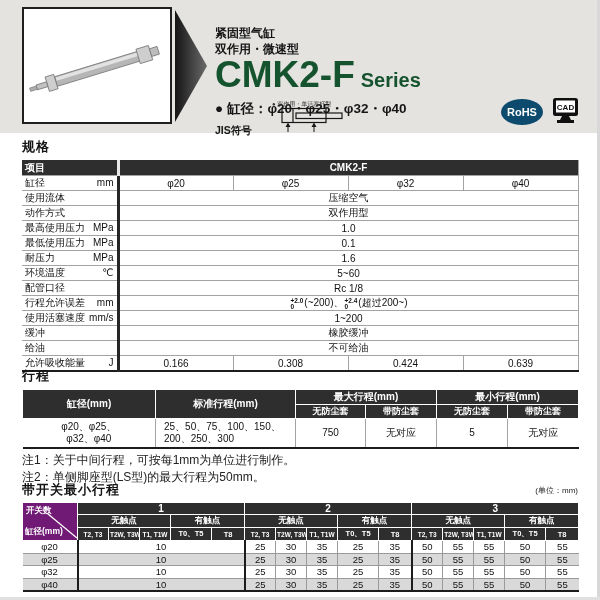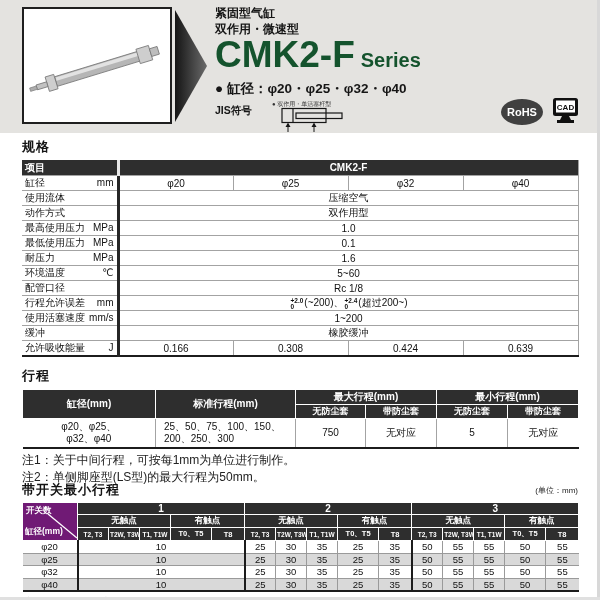--- a/index.html
+++ b/index.html
@@ -10,30 +10,30 @@
   }
   .page-edge{position:absolute;right:0;top:0;width:3px;height:600px;background:#d8d8d8;}
   .page-edge-b{position:absolute;left:0;bottom:0;width:600px;height:3px;background:#e0e0e0;}
 
   
   .header-band{position:absolute;left:0;top:0;width:600px;height:133px;background:#e4e3e0;}
   .product-box{position:absolute;left:22px;top:7px;width:150px;height:117px;background:#fff;border:2px solid #1f1f1f;box-sizing:border-box;}
   .fwd-arrow{position:absolute;left:175px;top:10px;width:32px;height:112px;
     background:linear-gradient(to right,#141414,#6b6b6b);
     -webkit-clip-path:polygon(0 0,100% 50%,0 100%);clip-path:polygon(0 0,100% 50%,0 100%);}
-  .ht{position:absolute;left:215px;}
+  .ht{position:absolute;left:215px;margin-top:20px;}
   .h-sub{top:6px;font-size:12px;font-weight:bold;line-height:1.3;color:#151515;}
   .h-title{top:34px;font-weight:bold;color:#14532d;white-space:nowrap;}
   .h-title .big{font-size:37px;letter-spacing:0px;}
   .h-title .small{font-size:20px;margin-left:6px;}
   .h-bore{top:80px;font-size:13.5px;font-weight:bold;color:#161616;}
   .h-jis{top:104px;font-size:10.5px;font-weight:bold;color:#161616;}
   .jis-cap{position:absolute;left:272px;top:100px;font-size:6px;color:#333;white-space:nowrap;}
   .jis-sym{position:absolute;left:272px;top:107px;}
-  .badge-rohs{position:absolute;left:501px;top:99px;width:42px;height:26px;background:#404040;border-radius:50%;
+  .badge-rohs{position:absolute;left:501px;top:99px;width:42px;height:26px;background:#0c4a6e;border-radius:50%;
     color:#fff;font-size:11px;font-weight:bold;text-align:center;line-height:26px;}
   .badge-cad{position:absolute;left:552px;top:97px;}
 
   
   .section{position:absolute;left:22px;width:556px;}
   .sec-title{font-size:13px;font-weight:bold;letter-spacing:1px;color:#141414;}
   .unit-note{float:right;font-size:8px;font-weight:normal;letter-spacing:0;margin-top:4px;color:#222;}
   table{border-collapse:collapse;table-layout:fixed;width:556px;}
   td{padding:0 3px;white-space:nowrap;overflow:hidden;}
 
@@ -236,20 +236,29 @@
             <span class="lw">
               <span>缓冲</span>
               <span></span>
             </span>
           </td>
       <td class="v" colspan="4">橡胶缓冲</td>
     </tr>
     <tr>
       <td class="lbl">
             <span class="lw">
+              <span>给油</span>
+              <span></span>
+            </span>
+          </td>
+      <td class="v" colspan="4">不可给油</td>
+    </tr>
+    <tr>
+      <td class="lbl">
+            <span class="lw">
               <span>允许吸收能量</span>
               <span>J</span>
             </span>
           </td>
       <td class="v">0.166</td>
       <td class="v">0.308</td>
       <td class="v">0.424</td>
       <td class="v">0.639</td>
     </tr>
   </tbody>

